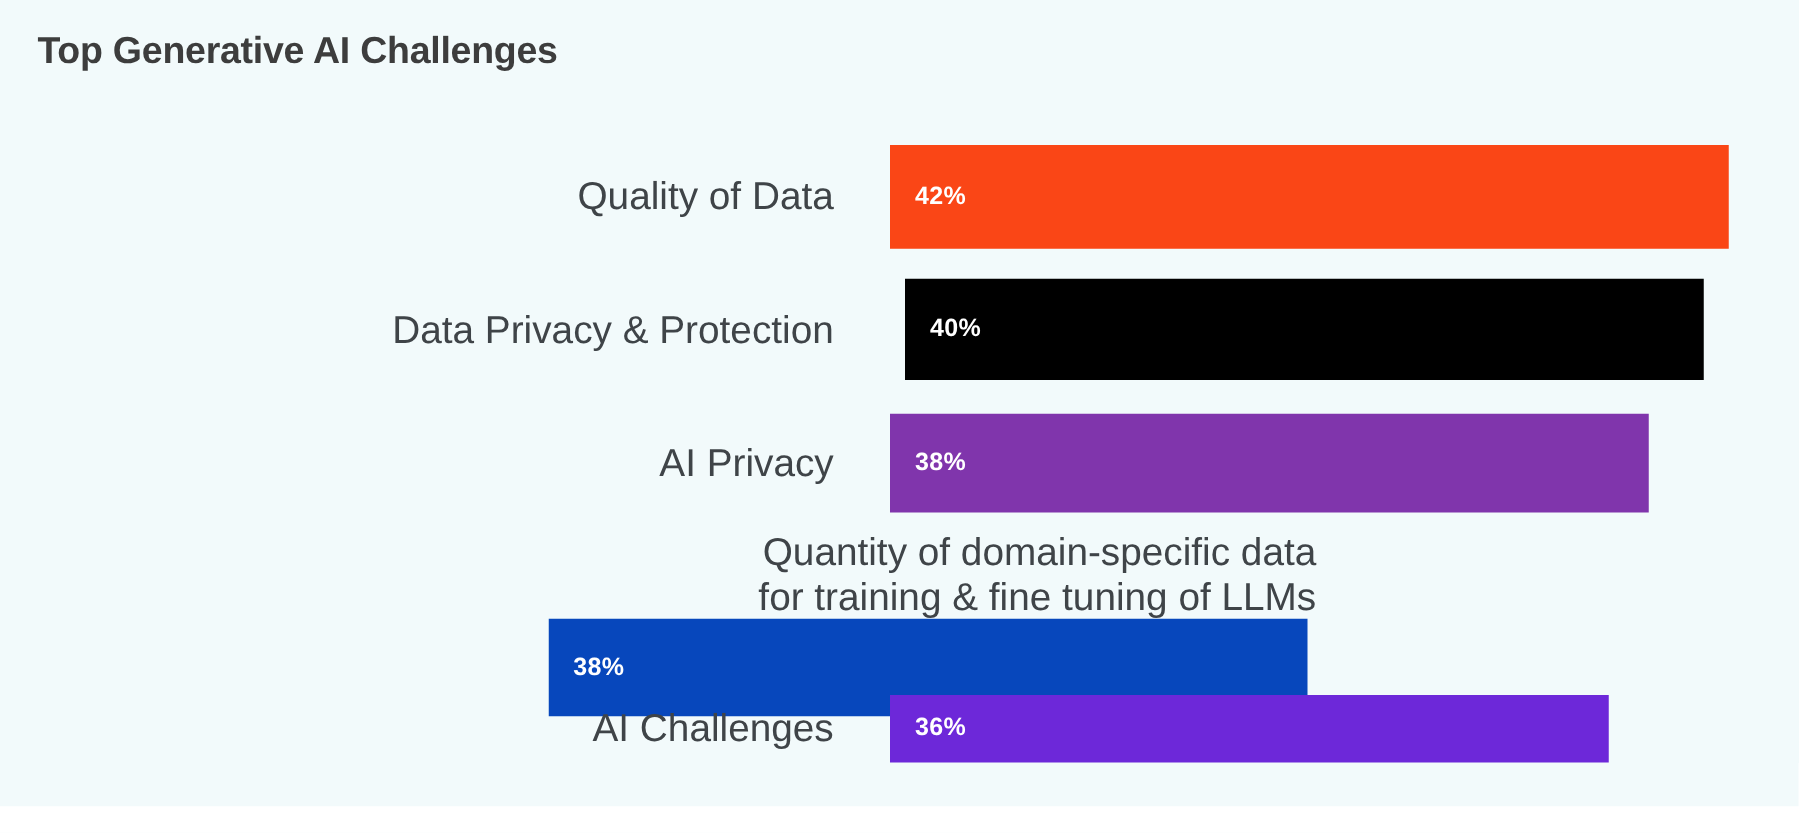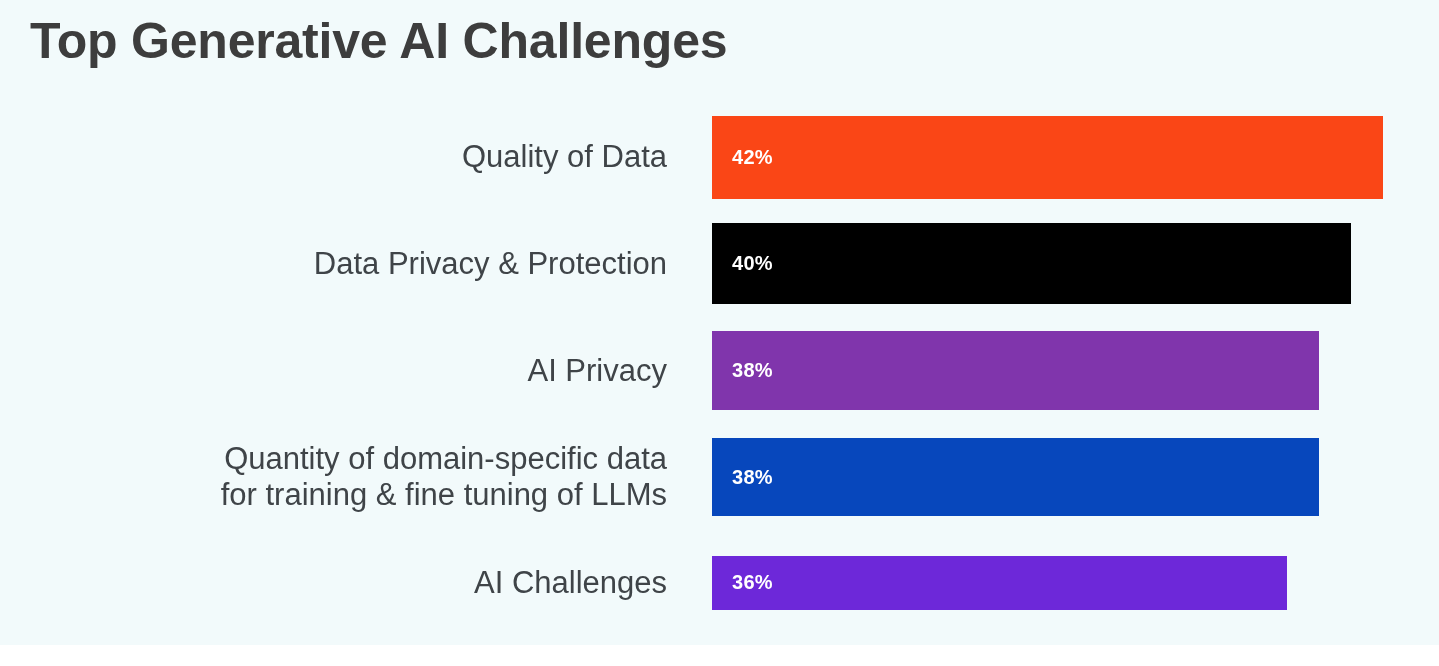--- a/index.html
+++ b/index.html
@@ -21,22 +21,22 @@
     box-sizing: border-box;
   }
   .chart-footer-strip {
     width: 1439px;
     height: 21px;
     background: #ffffff;
   }
   .chart-title {
     position: absolute;
     left: 30px;
-    top: 12px;
-    font-size: 50px;
+    top: 24px;
+    font-size: 30px;
     font-weight: bold;
     color: #3d3d3d;
     letter-spacing: -0.2px;
     white-space: nowrap;
     font-stretch: condensed;
   }
   .plot-area {
     position: absolute;
     left: 0;
     top: 104px;
@@ -91,39 +91,39 @@
 
     <div class="bar-row" style="height:106px;">
       <div class="category-label">Quality of Data</div>
       <div class="bar-track">
         <div class="bar" style="width:671px;height:83px;background:#fa4616;">
           <span class="bar-value">42%</span>
         </div>
       </div>
     </div>
 
-    <div class="bar-row" style="height:107px;">
+    <div class="bar-row" style="height:107px;gap:12px;">
       <div class="category-label">Data Privacy &amp; Protection</div>
       <div class="bar-track">
         <div class="bar" style="width:639px;height:81px;background:#000000;">
           <span class="bar-value">40%</span>
         </div>
       </div>
     </div>
 
     <div class="bar-row" style="height:107px;">
       <div class="category-label">AI Privacy</div>
       <div class="bar-track">
         <div class="bar" style="width:607px;height:79px;background:#8035ac;">
           <span class="bar-value">38%</span>
         </div>
       </div>
     </div>
 
-    <div class="bar-row" style="height:106px;">
+    <div class="bar-row" style="height:106px;flex-direction:column;">
       <div class="category-label">Quantity of domain-specific data
 for training &amp; fine tuning of LLMs</div>
       <div class="bar-track">
         <div class="bar" style="width:607px;height:78px;background:#0747bc;">
           <span class="bar-value">38%</span>
         </div>
       </div>
     </div>
 
     <div class="bar-row" style="height:105px;">

